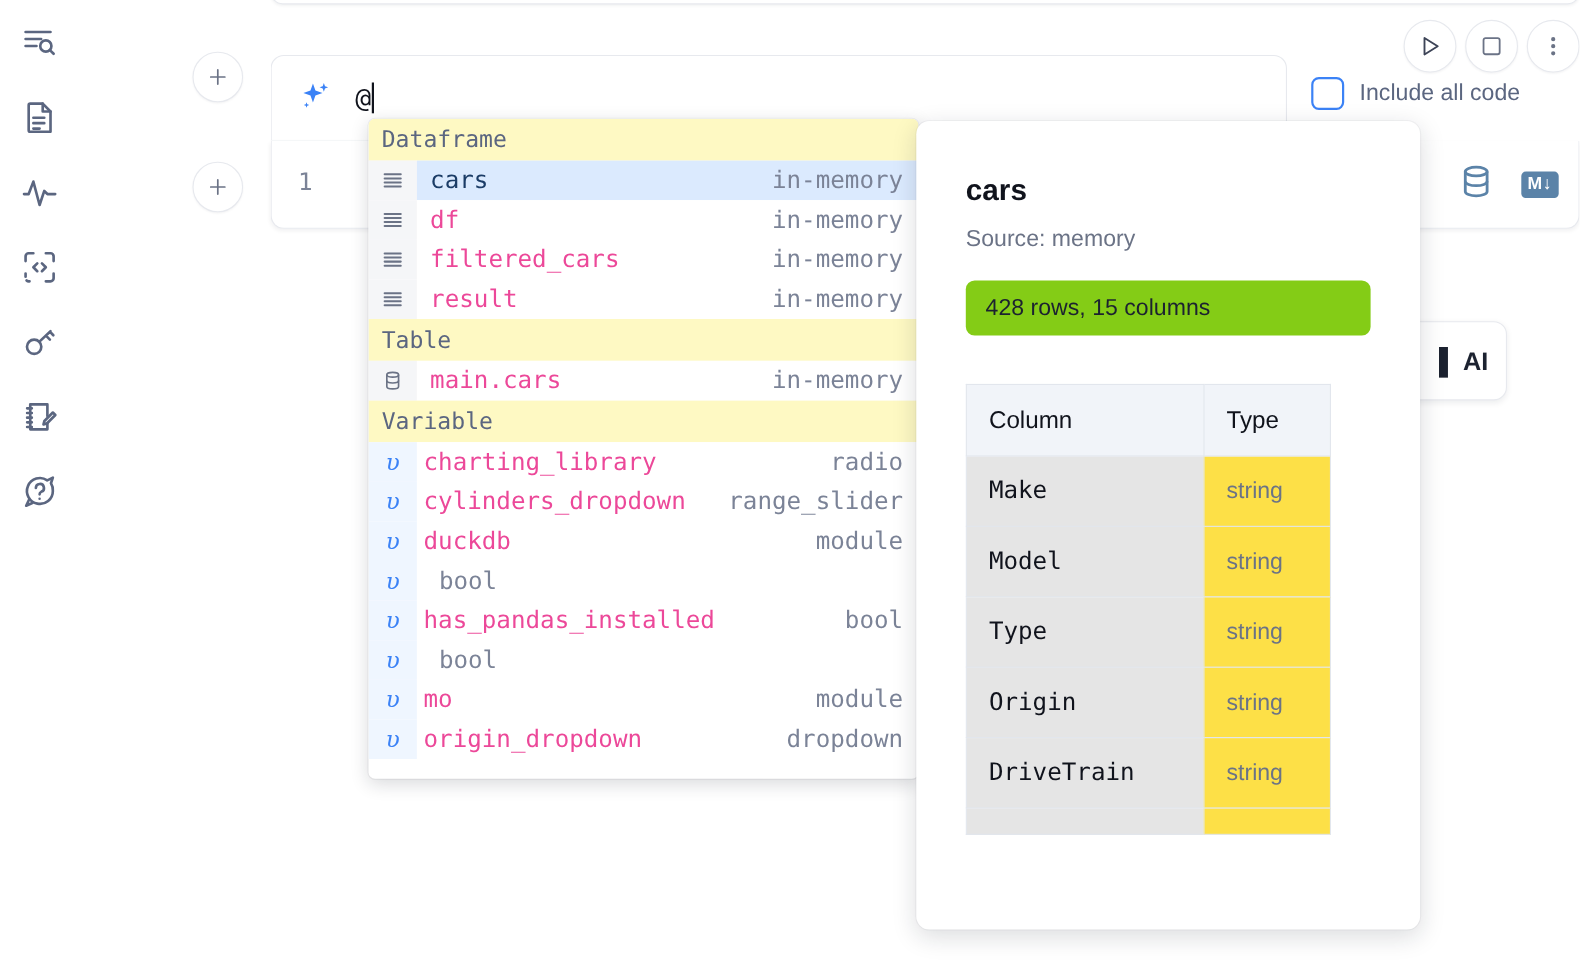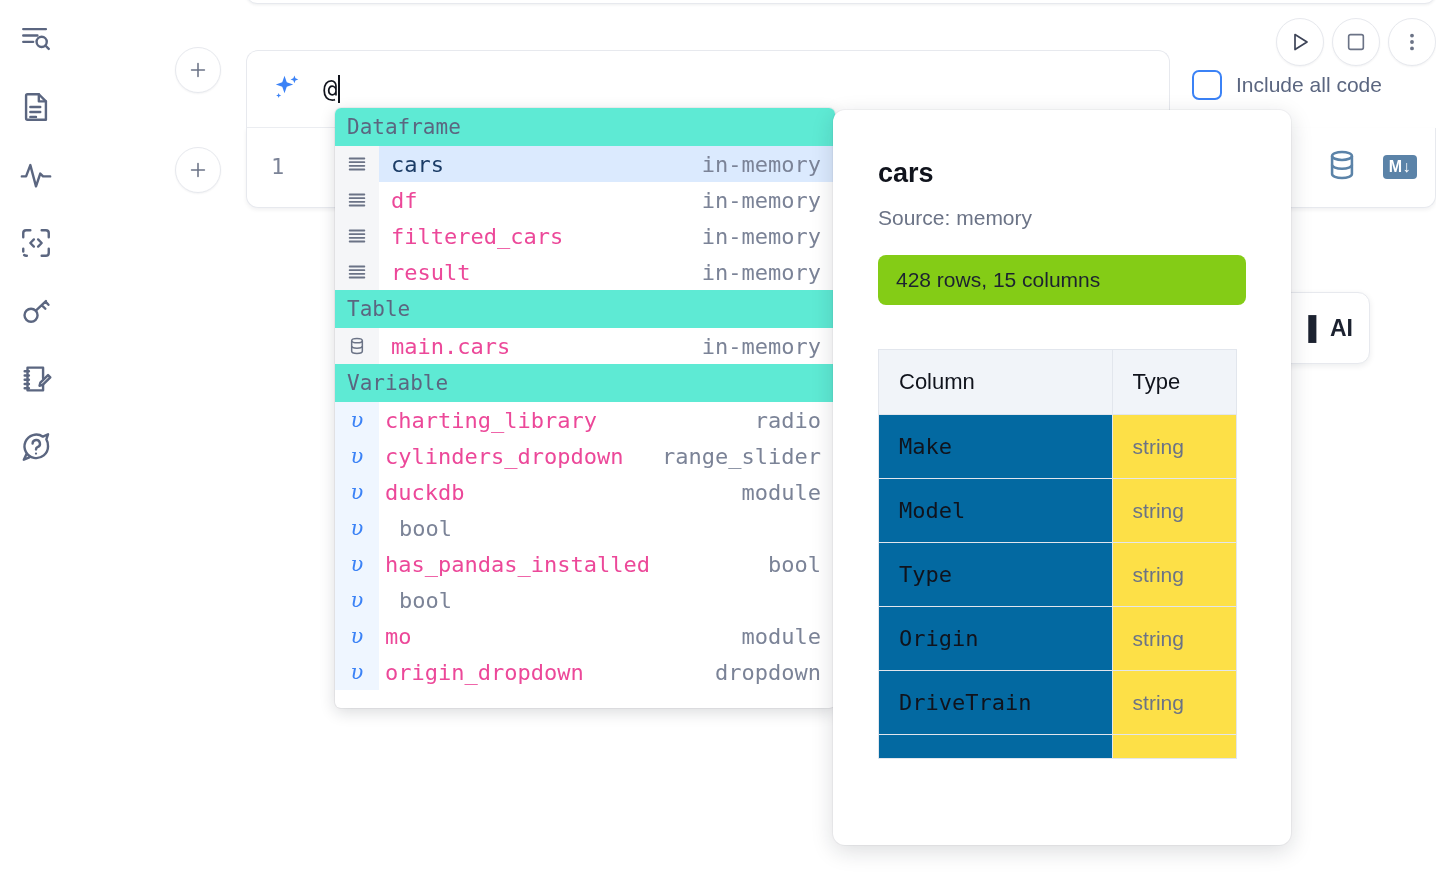--- a/index.html
+++ b/index.html
@@ -111,21 +111,21 @@
   }
 
   
   .ac-list {
     position: absolute; left: 335px; top: 108px; width: 500px; height: 600px;
     background: #ffffff; border-radius: 6px;
     box-shadow: 0 4px 16px rgba(18,24,40,.16), 0 0 0 1px rgba(18,24,40,.05);
     overflow: hidden; z-index: 20;
   }
   .ac-group {
-    background: #5eead4; color: #5b6680;
+    background: #fef9c3; color: #5b6680;
     font-family: "DejaVu Sans Mono", monospace; font-size: 21px;
     padding: 5px 0 5px 12px; line-height: 28px;
   }
   .ac-row {
     display: flex; align-items: center; height: 36px;
     font-family: "DejaVu Sans Mono", monospace; font-size: 22px;
     cursor: pointer;
   }
   .ac-row .gutter {
     width: 44px; min-width: 44px; height: 100%;
@@ -150,28 +150,28 @@
     background: #ffffff; border-radius: 12px;
     box-shadow: 0 6px 22px rgba(18,24,40,.15), 0 0 0 1px rgba(18,24,40,.04);
     z-index: 30; overflow: hidden; padding: 48px 45px 0 45px;
   }
   .pv-title { font-size: 27px; font-weight: bold; color: #10131c; }
   .pv-source { font-size: 21px; color: #6b7386; margin-top: 17px; }
   .pv-stats {
     margin-top: 25px; background: #84cc16; border-radius: 8px;
     padding: 13px 18px; font-size: 21px; color: #1c2230;
   }
-  .pv-table { margin-top: 44px; width: 359px; border-collapse: collapse; }
+  .pv-table { margin-top: 44px; width: 332px; border-collapse: collapse; }
   .pv-table th, .pv-table td {
     border: 1px solid #e2e6ed; padding: 19px 20px; text-align: left;
   }
   .pv-table th { background: #f1f4f9; font-size: 22px; font-weight: normal; color: #10131c; }
   .pv-table td.col {
     font-family: "DejaVu Sans Mono", monospace; font-size: 22px; color: #10131c;
-    background: #0369a1;
+    background: #e5e5e5;
   }
   .pv-table td.typ { font-size: 21px; color: #6b7386; background: #fde047; }
   .pv-table tr.ghost td { height: 24px; padding: 0; }
 </style>
 </head>
 <body>
 
 <div id="root">
 
   <div class="sidebar">

